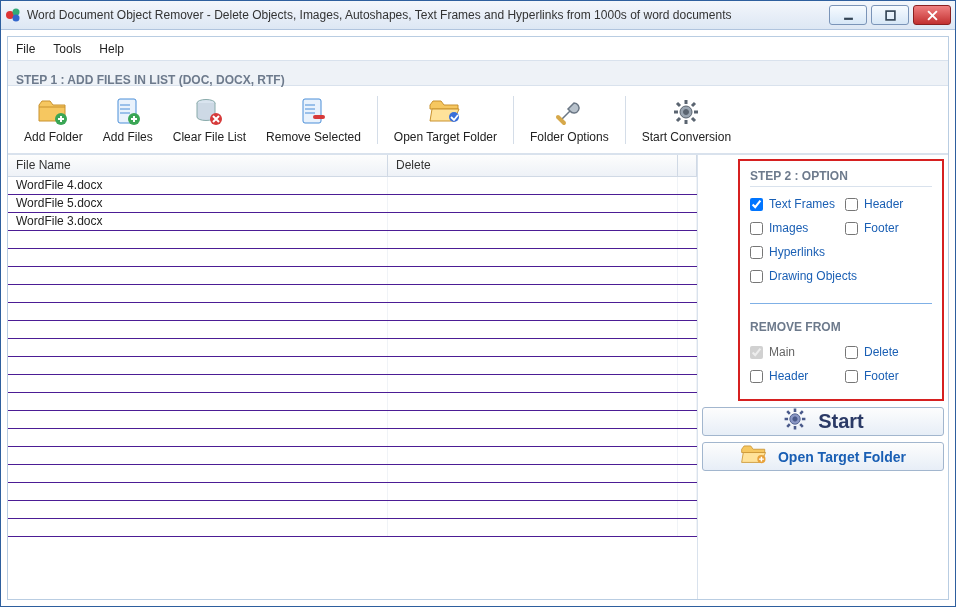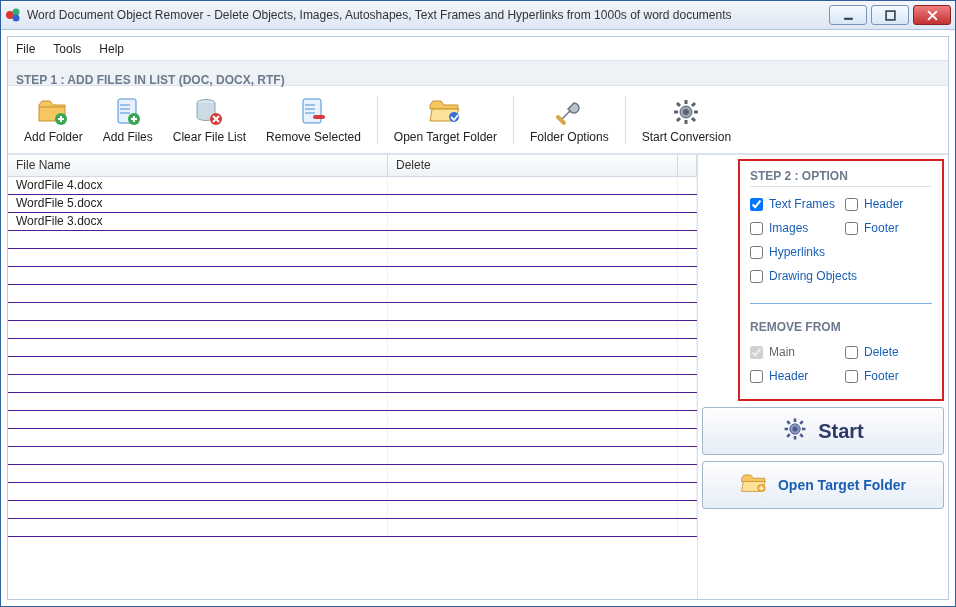--- a/index.html
+++ b/index.html
@@ -33,21 +33,21 @@
 .file-row .col { padding:1px 8px; border-right:1px solid #f0f3f7; color:#222; }
 .side { width:250px; display:flex; flex-direction:column; padding:4px; gap:6px; }
 .option-box { border:2px solid #d62020; padding:8px 10px; display:flex; flex-direction:column; gap:6px;margin-left:36px; }
 .section-title { font-weight:bold; color:#6d7a8c; font-size:12px; border-bottom:1px solid #d9e2ed; padding-bottom:3px; margin-bottom:4px; }
 .opt-grid { display:grid; grid-template-columns: 1fr 1fr; gap:10px 8px; margin-bottom:8px; }
 .opt { display:flex; align-items:center; gap:6px; color:#1a5fb4; font-size:12px; cursor:pointer; }
 .opt.single { grid-column:1 / span 2; }
 .opt input { width:13px; height:13px; }
 .opt.muted { color:#666; }
 .hr { height:1px; background:#7fb0e6; margin:6px 0 10px; }
-.big-btn { height:48px; border:1px solid #a2b6ce; border-radius:3px; background:linear-gradient(#fdfdfd,#e7eef7); display:flex; align-items:center; justify-content:center; gap:10px; cursor:pointer; font-weight:bold; }
+.big-btn { height:29px; border:1px solid #a2b6ce; border-radius:3px; background:linear-gradient(#fdfdfd,#e7eef7); display:flex; align-items:center; justify-content:center; gap:10px; cursor:pointer; font-weight:bold; }
 .big-btn.start { font-size:20px; color:#2b3a66; }
 .big-btn.open { font-size:14px; color:#1a5fb4; }
 .statusbar { height:20px; border-top:1px solid #d9e2ed; padding:2px 8px; color:#333; font-size:12px; display:flex; align-items:center; }
 </style>
 </head>
 <body>
 
 <div class="window">
   <div class="titlebar">
     <span class="app-icon">

